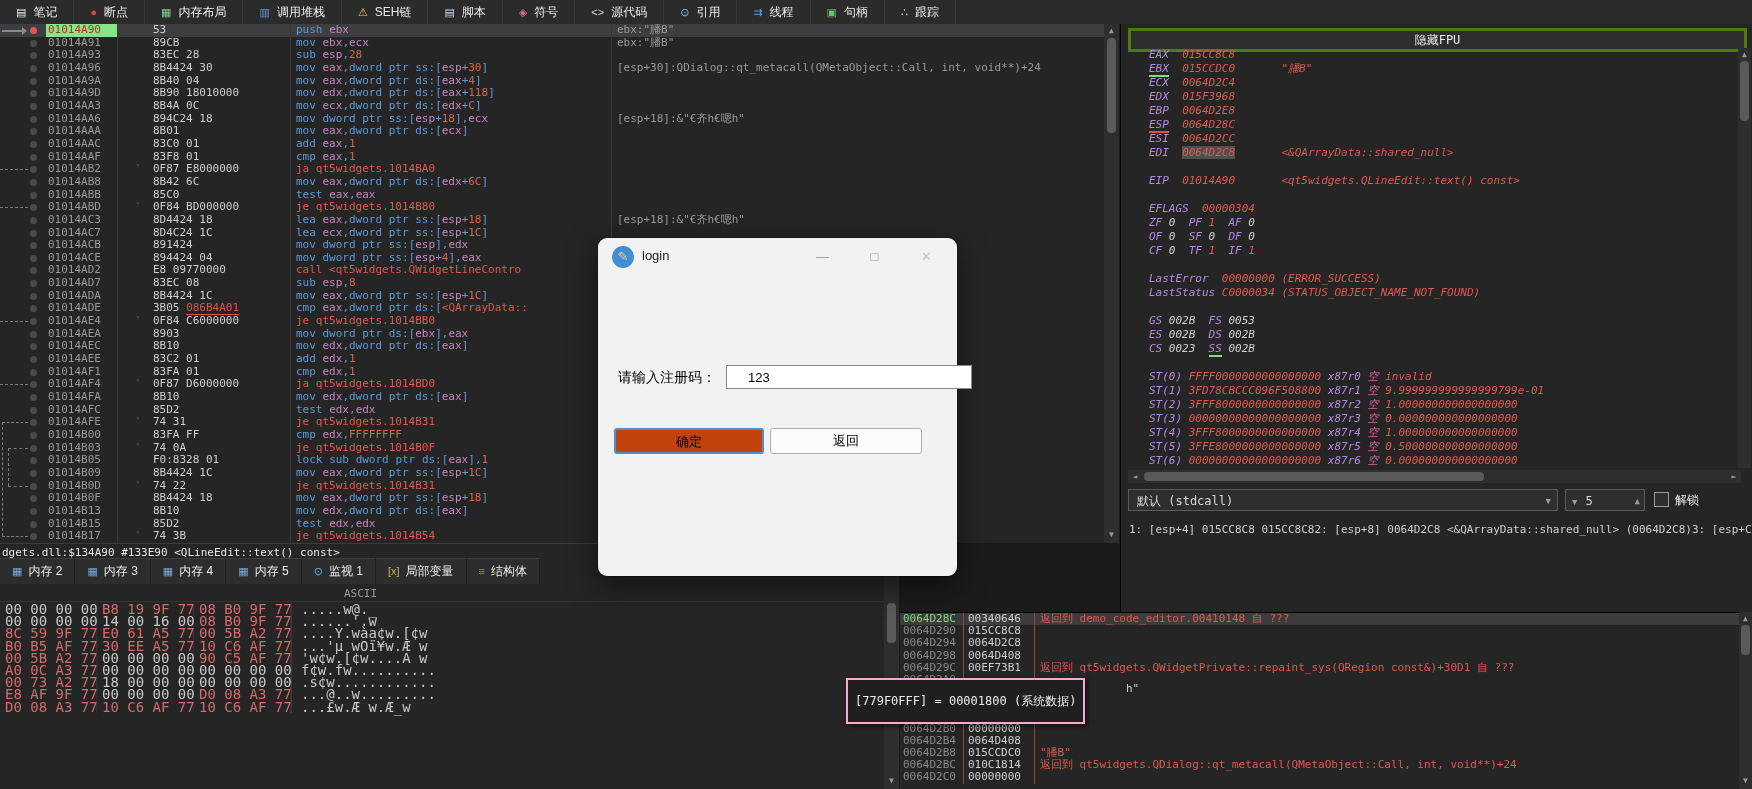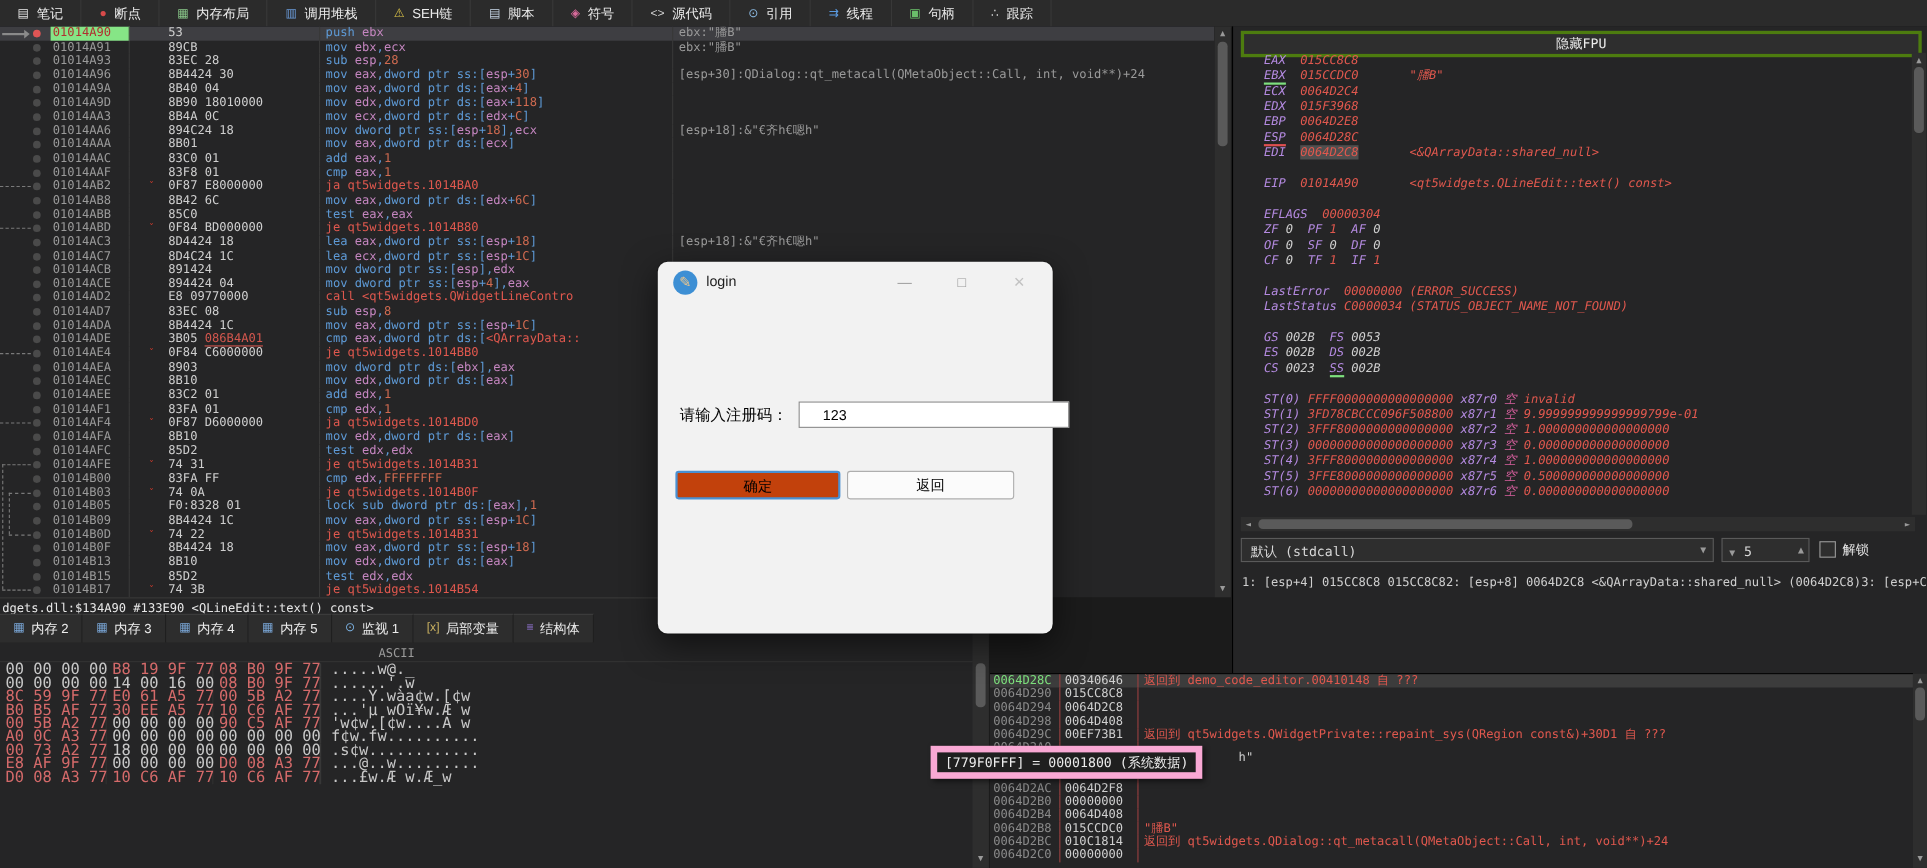--- a/index.html
+++ b/index.html
@@ -68,22 +68,22 @@
   
   #stackpanel{position:absolute;left:900px;top:612px;width:852px;height:177px;background:#252526;border-top:1px solid #000;}
   .srow{display:flex;height:12.2px;line-height:12.2px;font-size:11px;white-space:pre;}
   .srow.sel{background:#3c3c3c;}
   .s-addr{width:60px;flex:0 0 60px;color:#8a8a8a;padding-left:3px;border-right:1px solid #9a4040;}
   .srow.sel .s-addr{color:#7de07d;}
   .s-val{width:66px;flex:0 0 66px;color:#cfcfcf;padding-left:4px;border-right:1px solid #9a4040;}
   .s-cmt{flex:1;padding-left:5px;color:#e0584e;overflow:hidden;}
   #stack-frag{position:absolute;left:226px;top:69px;color:#cfcfcf;font-size:11px;}
   
-  #tooltip{position:absolute;left:846px;top:678px;background:#1f1f1f;border:6px solid #f9a8d4;color:#ececec;
-           font-size:12px;line-height:18px;padding:0 7px;white-space:pre;z-index:60;box-shadow:2px 2px 5px rgba(0,0,0,.6);}
+  #tooltip{position:absolute;left:846px;top:678px;background:#1f1f1f;border:2px solid #f9a8d4;color:#ececec;
+           font-size:12px;line-height:18px;padding:12px 7px;white-space:pre;z-index:60;box-shadow:2px 2px 5px rgba(0,0,0,.6);}
   
   #dialog{position:absolute;left:598px;top:238px;width:359px;height:338px;background:#f2f2f2;border-radius:9px;
           box-shadow:0 10px 30px rgba(0,0,0,.55), 0 0 0 1px rgba(0,0,0,.15);z-index:40;
           font-family:"Liberation Sans",sans-serif;}
   #dlg-titlebar{position:absolute;left:0;top:0;width:100%;height:38px;}
   #dlg-icon{position:absolute;left:14px;top:8px;width:22px;height:22px;border-radius:50%;background:#3d8fd4;
             color:#f5c98a;font-size:13px;text-align:center;line-height:22px;}
   #dlg-title{position:absolute;left:44px;top:10px;font-size:13px;color:#1d1d1d;}
   .dlg-ctl{position:absolute;top:4px;width:45px;height:30px;text-align:center;line-height:30px;color:#9a9a9a;font-size:13px;}
   #dlg-min{right:112px;}#dlg-max{right:60px;}#dlg-close{right:8px;color:#c2c2c2;}
@@ -214,20 +214,21 @@
 
 <div id="rightpanel">
   <div id="reg-title">隐藏FPU</div>
   <div id="reg-lines">
       <div class="rline"><span class="c-n">EAX  </span><span class="c-v">015CC8C8</span></div>
       <div class="rline"><span class="c-n u-g">EBX</span><span class="c-n">  </span><span class="c-v">015CCDC0</span><span class="c-w">       </span><span class="c-v">"膰B"</span></div>
       <div class="rline"><span class="c-n">ECX  </span><span class="c-v">0064D2C4</span></div>
       <div class="rline"><span class="c-n">EDX  </span><span class="c-v">015F3968</span></div>
       <div class="rline"><span class="c-n">EBP  </span><span class="c-v">0064D2E8</span></div>
       <div class="rline"><span class="c-n u-r">ESP</span><span class="c-n">  </span><span class="c-v">0064D28C</span></div>
+      <div class="rline"><span class="c-n">ESI  </span><span class="c-v">0064D2CC</span></div>
       <div class="rline"><span class="c-n">EDI  </span><span class="c-hl">0064D2C8</span><span class="c-w">       </span><span class="c-v">&lt;&amp;QArrayData::shared_null&gt;</span></div>
       <div class="rline">&nbsp;</div>
       <div class="rline"><span class="c-n">EIP  </span><span class="c-v">01014A90</span><span class="c-w">       </span><span class="c-v">&lt;qt5widgets.QLineEdit::text() const&gt;</span></div>
       <div class="rline">&nbsp;</div>
       <div class="rline"><span class="c-n">EFLAGS  </span><span class="c-v">00000304</span></div>
       <div class="rline"><span class="c-n">ZF</span><span class="c-w"> 0  </span><span class="c-n">PF</span><span class="c-v"> 1  </span><span class="c-n">AF</span><span class="c-w"> 0</span></div>
       <div class="rline"><span class="c-n">OF</span><span class="c-w"> 0  </span><span class="c-n">SF</span><span class="c-w"> 0  </span><span class="c-n">DF</span><span class="c-w"> 0</span></div>
       <div class="rline"><span class="c-n">CF</span><span class="c-w"> 0  </span><span class="c-n">TF</span><span class="c-v"> 1  </span><span class="c-n">IF</span><span class="c-v"> 1</span></div>
       <div class="rline">&nbsp;</div>
       <div class="rline"><span class="c-n">LastError  </span><span class="c-v">00000000 (ERROR_SUCCESS)</span></div>

